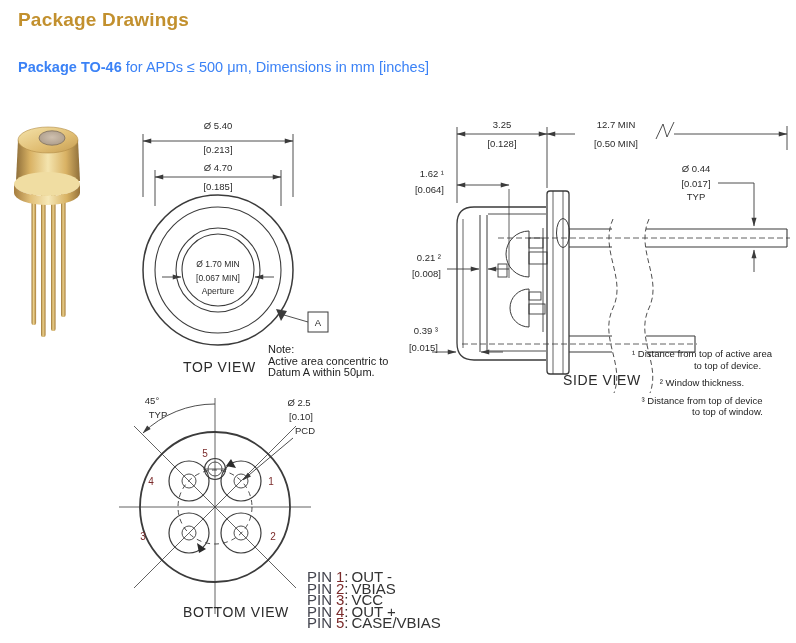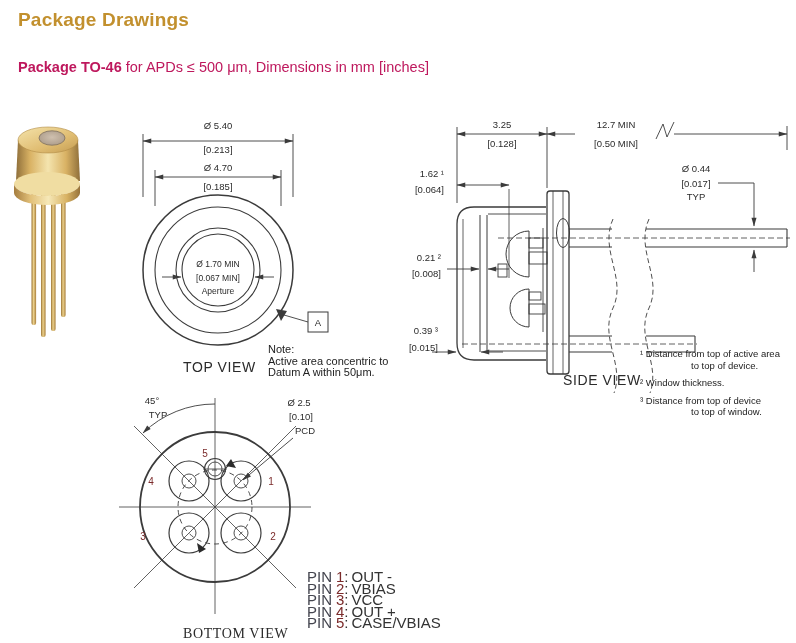--- a/index.html
+++ b/index.html
@@ -1,20 +1,20 @@
 <!DOCTYPE html>
 <html><head>
 <meta charset="utf-8">
 <style>
   html,body{margin:0;padding:0;background:#fff;}
   body{position:relative;width:796px;height:643px;overflow:hidden;
        font-family:"Liberation Sans",sans-serif;color:#2b2b2b;}
   .abs{position:absolute;}
   .page-title{left:18px;top:9px;font-size:19px;font-weight:700;color:#c2902e;letter-spacing:.2px;}
-  .subtitle{left:18px;top:59px;font-size:14.5px;color:#be185d;}
+  .subtitle{left:18px;top:59px;font-size:14.5px;color:#3b82f6;}
   .subtitle b{font-weight:700;}
   .view-label{font-size:14px;letter-spacing:.6px;color:#2b2b2b;}
   .small-note{font-size:11px;line-height:11.5px;color:#222;}
   .footnotes{font-size:9.5px;line-height:11.5px;color:#222;width:156px;}
   .footnotes .fn{margin-bottom:6px;}
   .footnotes .fn .cont{padding-left:7px;margin-left:44px;}
   .pin-list{font-size:15px;line-height:11.6px;color:#333;}
   .pin-list .pl-prefix{color:#44454f;}
   .pin-list .pl-num{color:#7b2b2b;margin-left:4px;}
   .pin-list .pl-sig{margin-left:3px;}
@@ -243,29 +243,29 @@
     <text class="red-num" x="205" y="457" text-anchor="middle">5</text>
     <text class="red-num" x="271" y="485" text-anchor="middle">1</text>
     <text class="red-num" x="273" y="540" text-anchor="middle">2</text>
     <text class="red-num" x="143" y="540" text-anchor="middle">3</text>
     <text class="red-num" x="151" y="485" text-anchor="middle">4</text>
   </g>
 </svg>
 
 <div class="abs view-label" style="left:183px;top:359px;">TOP VIEW</div>
 <div class="abs view-label" style="left:563px;top:372px;">SIDE VIEW</div>
-<div class="abs view-label" style="left:183px;top:626px;font-family:Liberation Serif, serif;">BOTTOM VIEW</div>
+<div class="abs view-label" style="left:183px;top:604px;">BOTTOM VIEW</div>
 
 <div class="abs small-note" style="left:268px;top:344px;">
   <div>Note:</div>
   <div>Active area concentric to</div>
   <div>Datum A within 50μm.</div>
 </div>
 
-<div class="abs footnotes" style="left:640px;top:348px;">
+<div class="abs footnotes" style="left:624px;top:348px;text-align:center;">
   <div class="fn">
     <div class="fn-line">¹ Distance from top of active area</div>
     <div class="fn-line cont">to top of device.</div>
   </div>
   <div class="fn">
     <div class="fn-line">² Window thickness.</div>
   </div>
   <div class="fn">
     <div class="fn-line">³ Distance from top of device</div>
     <div class="fn-line cont">to top of window.</div>

